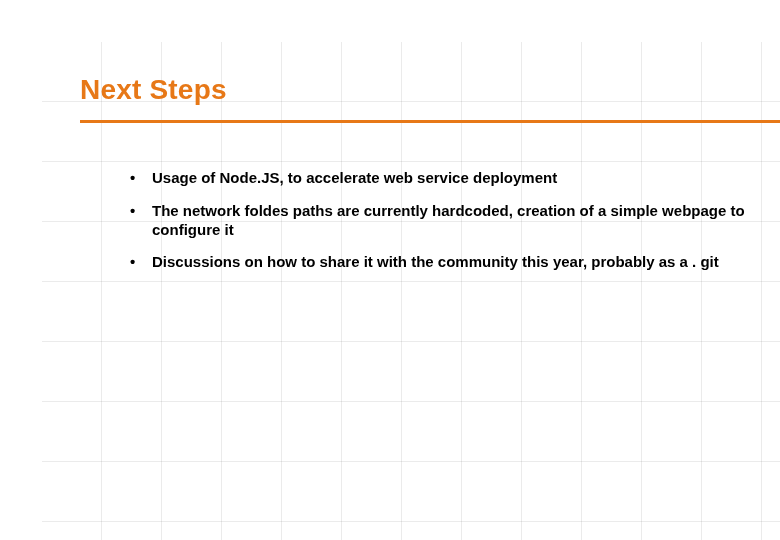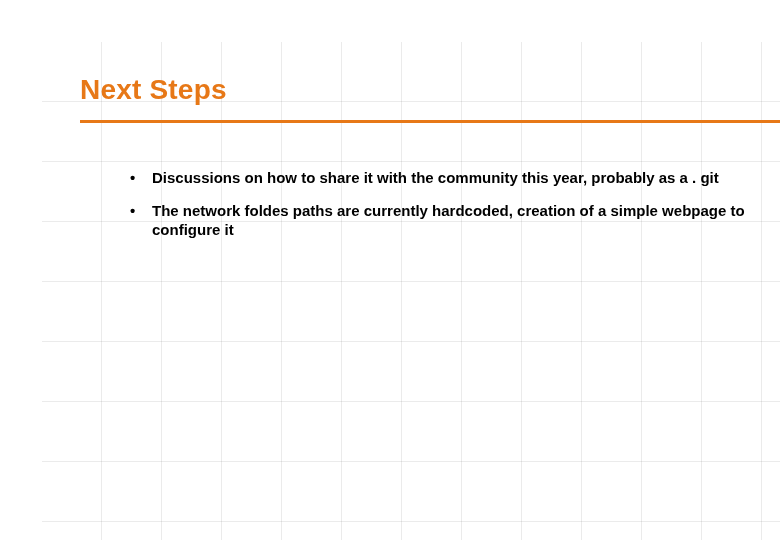--- a/index.html
+++ b/index.html
@@ -77,20 +77,21 @@
 <div class="grid"></div>
 
 <div class="slide">
 
   <h1 class="title">Next Steps</h1>
 
   <hr class="rule">
 
   <div class="content">
     <ul class="bullets">
+      <li>Usage of Node.JS, to accelerate web service deployment</li>
+      <li>The network foldes paths are currently hardcoded, creation of a simple webpage to configure it</li>
       <li>Discussions on how to share it with the community this year, probably as a . git</li>
-      <li>The network foldes paths are currently hardcoded, creation of a simple webpage to configure it</li>
     </ul>
   </div>
 
   <div class="pagenum">7</div>
 
 </div>
 
 </body></html>

